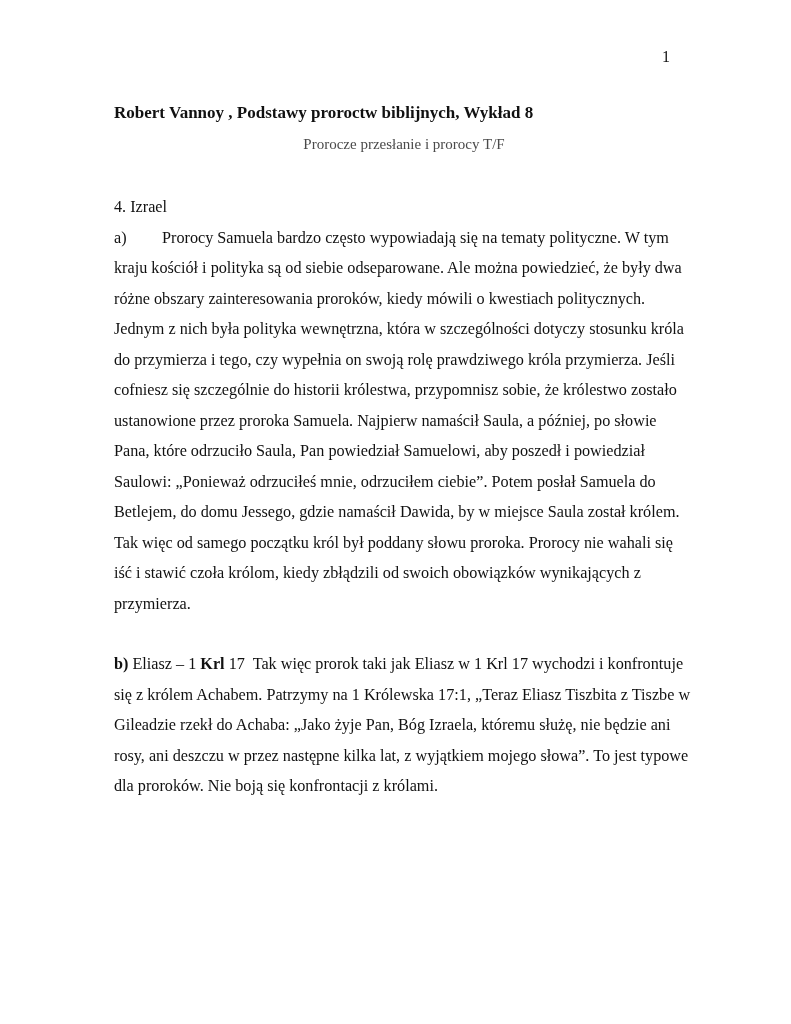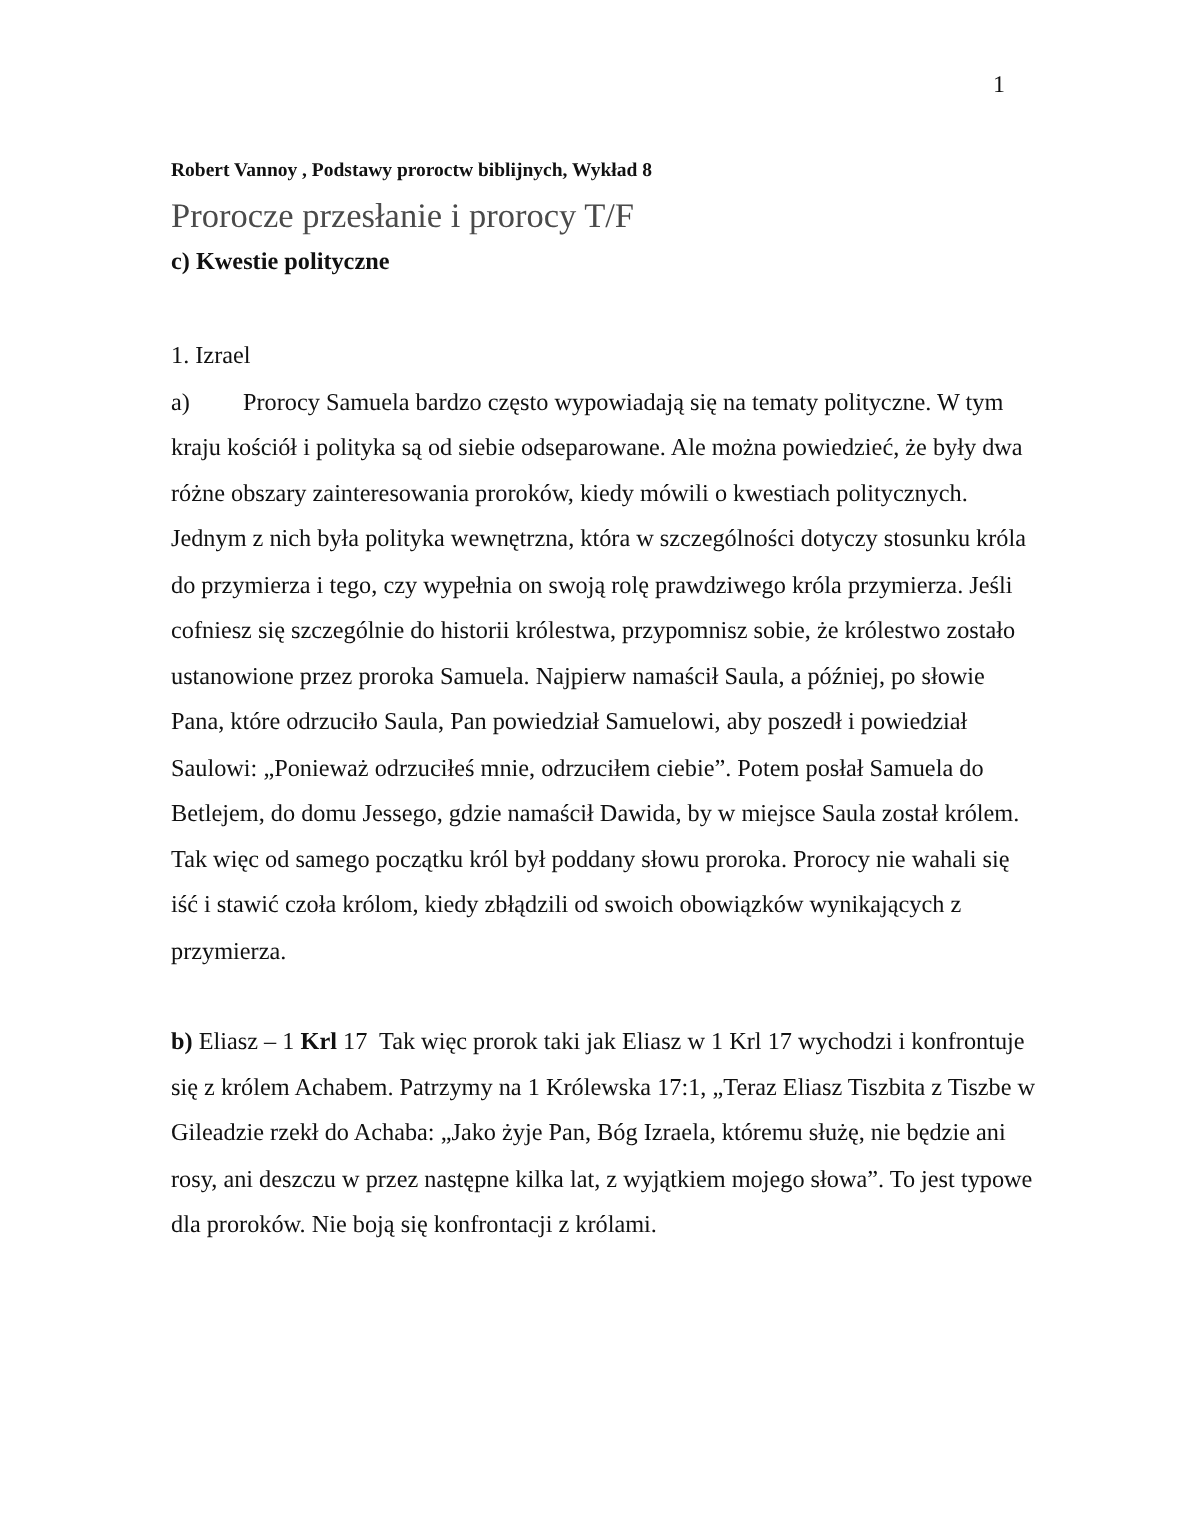--- a/index.html
+++ b/index.html
@@ -31,31 +31,32 @@
     .content {
       position: absolute;
       left: 114px;
       top: 100px;
       width: 580px;
       font-size: 16.2px;
       line-height: 24px;
     }
     .title {
       font-weight: bold;
-      font-size: 13px;
+      font-size: 17px;
       margin: 0;
       line-height: 26px;
       height: 32px;
     }
     .subtitle {
-      font-size: 23px;
+      font-size: 15px;
       color: #4a4a4a;
       margin: 0;
       line-height: 24px;
       height: 30px;
+      text-align: center;
     }
     .section-heading {
       margin: 0;
       line-height: 24px;
       height: 30px;
       font-weight: bold;
     }
     p {
       margin: 0;
       line-height: 30.5px;
@@ -75,24 +76,23 @@
 </head>
 <body>
 
 <div class="page">
   <div class="page-number">1</div>
 
   <div class="content">
     <h1 class="title">Robert Vannoy , Podstawy proroctw biblijnych, Wykład 8</h1>
     <div class="subtitle">Prorocze przesłanie i prorocy T/F</div>
 
-    <div class="section-heading">c) Kwestie polityczne</div>
 
     <div class="gap"></div>
 
-    <p>1. Izrael</p>
+    <p>4. Izrael</p>
     <p><span class="label">a)</span><span>Prorocy Samuela bardzo często wypowiadają się na tematy polityczne. W tym kraju kościół i polityka są od siebie odseparowane. Ale można powiedzieć, że były dwa różne obszary zainteresowania proroków, kiedy mówili o kwestiach politycznych. Jednym z nich była polityka wewnętrzna, która w szczególności dotyczy stosunku króla do przymierza i tego, czy wypełnia on swoją rolę prawdziwego króla przymierza. Jeśli cofniesz się szczególnie do historii królestwa, przypomnisz sobie, że królestwo zostało ustanowione przez proroka Samuela. Najpierw namaścił Saula, a później, po słowie Pana, które odrzuciło Saula, Pan powiedział Samuelowi, aby poszedł i powiedział Saulowi: „Ponieważ odrzuciłeś mnie, odrzuciłem ciebie”. Potem posłał Samuela do Betlejem, do domu Jessego, gdzie namaścił Dawida, by w miejsce Saula został królem. Tak więc od samego początku król był poddany słowu proroka. Prorocy nie wahali się iść i stawić czoła królom, kiedy zbłądzili od swoich obowiązków wynikających z przymierza.</span></p>
 
     <div class="gap"></div>
 
     <p><span class="bold">b)</span> <span>Eliasz – 1 </span><span class="bold">Krl</span><span> 17</span><span style="white-space: pre-wrap;">  Tak więc prorok taki jak Eliasz w 1 Krl 17 wychodzi i konfrontuje się z królem Achabem. Patrzymy na 1 Królewska 17:1, „Teraz Eliasz Tiszbita z Tiszbe w Gileadzie rzekł do Achaba: „Jako żyje Pan, Bóg Izraela, któremu służę, nie będzie ani rosy, ani deszczu w przez następne kilka lat, z wyjątkiem mojego słowa”. To jest typowe dla proroków. Nie boją się konfrontacji z królami.</span></p>
   </div>
 </div>
 
 </body></html>

